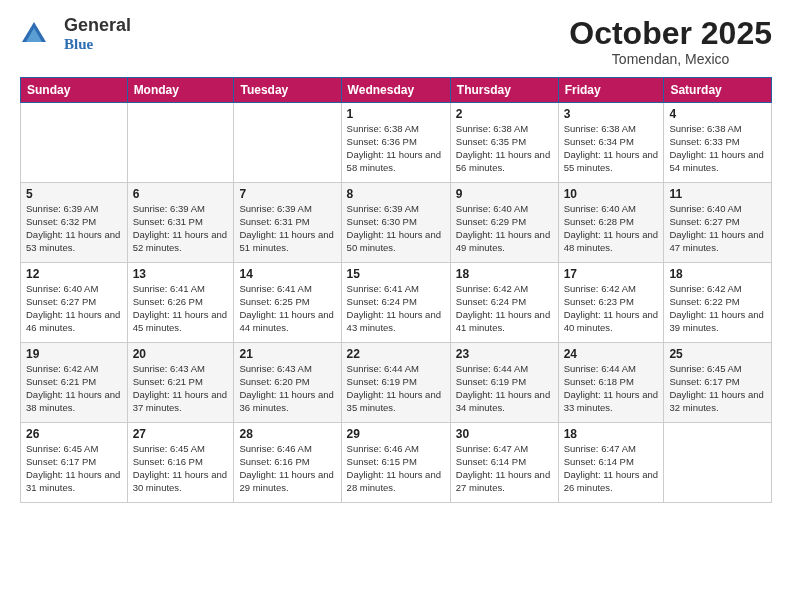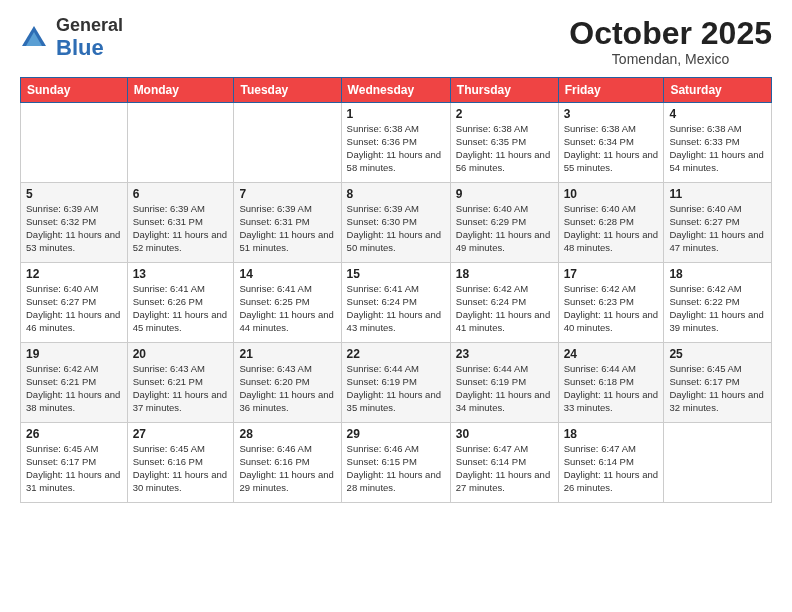--- a/index.html
+++ b/index.html
@@ -18,36 +18,37 @@
     }
     .header {
       display: flex;
       justify-content: space-between;
       align-items: flex-start;
       margin-bottom: 10px;
     }
     .logo {
       display: flex;
       align-items: center;
-      gap: 8px;
+      gap: 16px;
     }
     .logo-text {
       display: flex;
       flex-direction: column;
       line-height: 1.1;
     }
     .logo-general {
       font-size: 18px;
       font-weight: bold;
       color: #333;
     }
     .logo-blue {
-      font-size: 22px;
+      font-size: 15px;
       font-weight: bold;
       color: #2e6db4;
+      font-family: Liberation Serif, serif;
     }
     .logo-icon {
       width: 28px;
       height: 28px;
     }
     .title-block {
       text-align: center;
     }
     .month-title {
       font-size: 32px;
@@ -58,21 +59,21 @@
     .subtitle {
       font-size: 14px;
       color: #444;
     }
     .calendar {
       width: 100%;
       border-collapse: collapse;
       border: 1px solid #ccc;
     }
     .calendar th {
-      background-color: #ef4444;
+      background-color: #be185d;
       color: #fff;
       text-align: left;
       padding: 5px 6px;
       font-size: 12px;
       font-weight: bold;
       border: 1px solid #2560a0;
     }
     .calendar td {
       border: 1px solid #ccc;
       vertical-align: top;

